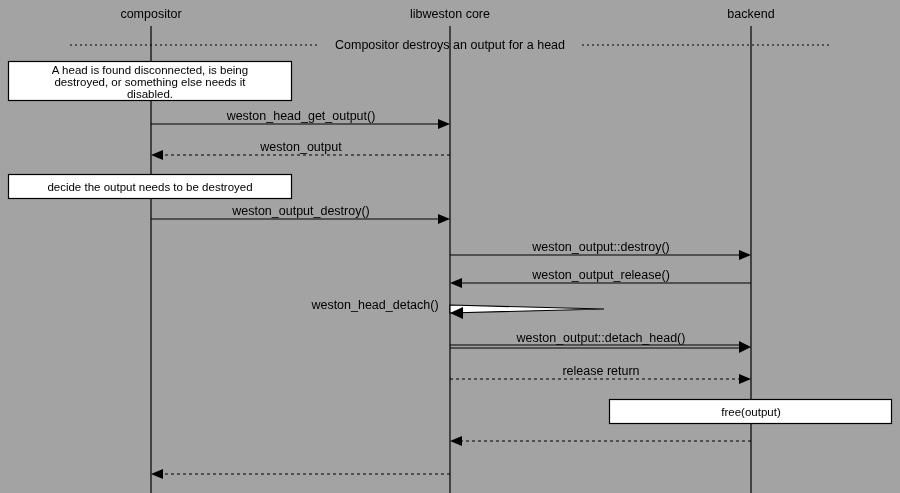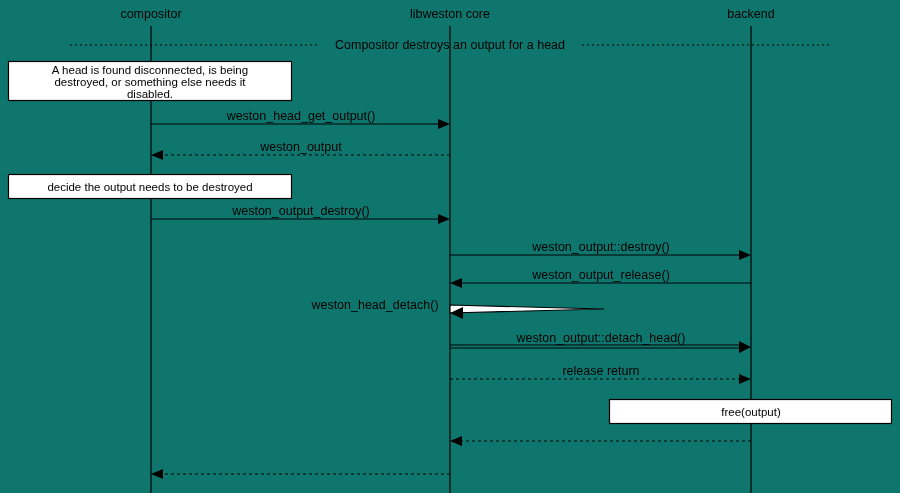--- a/index.html
+++ b/index.html
@@ -4,21 +4,21 @@
 <style>
   html, body {
     margin: 0;
     padding: 0;
     background: #ffffff;
   }
   #diagram-root {
     position: relative;
     width: 900px;
     height: 493px;
-    background: #0f766e;
+    background: #a3a3a3;
     font-family: "Liberation Sans", sans-serif;
     overflow: hidden;
   }
   #seq-svg {
     position: absolute;
     left: 0;
     top: 0;
     width: 900px;
     height: 493px;
     display: block;

